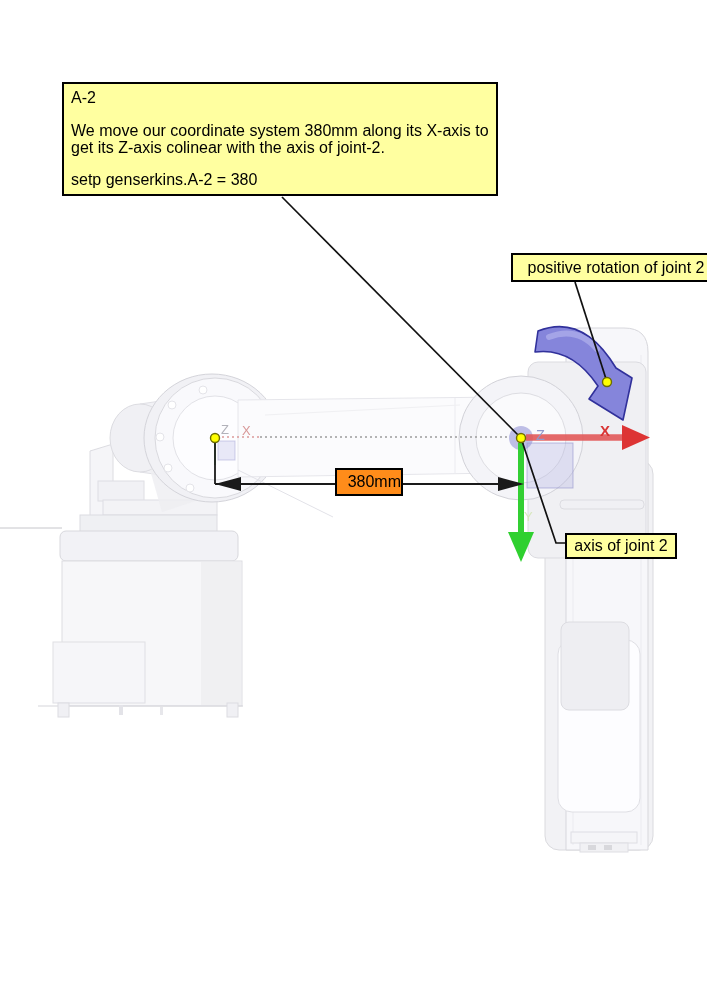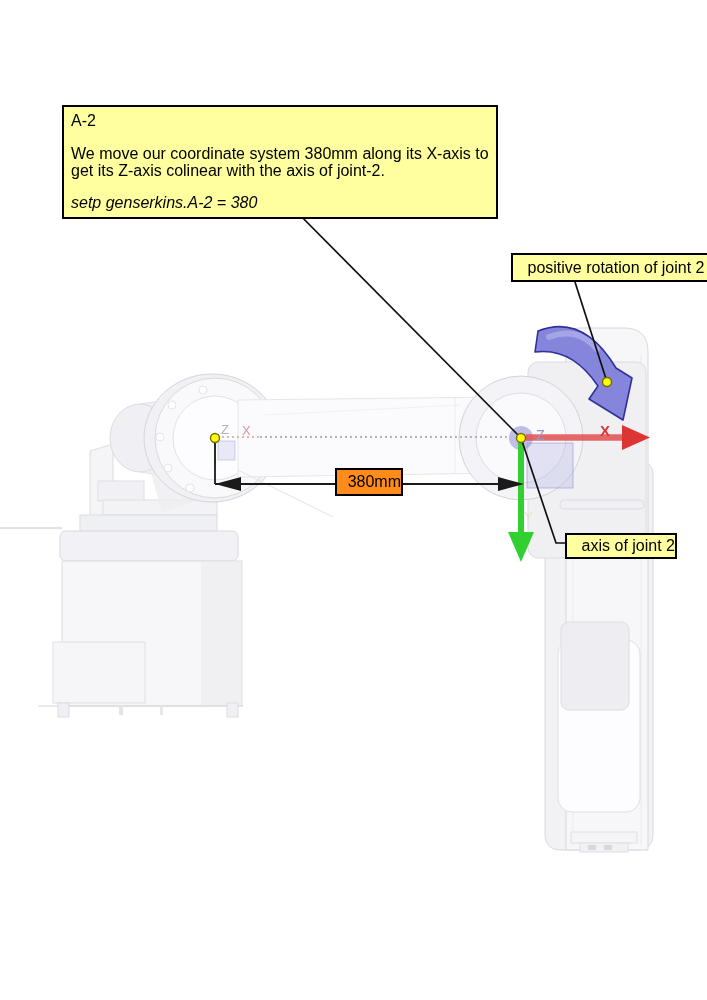--- a/index.html
+++ b/index.html
@@ -5,27 +5,27 @@
   html,body{margin:0;padding:0;background:#ffffff;}
   .canvas{
     position:relative;width:707px;height:1000px;background:#ffffff;overflow:hidden;
     font-family:"Liberation Sans",sans-serif;color:#000;
   }
   .canvas svg{position:absolute;left:0;top:0;}
   .note{
     position:absolute;box-sizing:border-box;background:#FFFFA0;border:2px solid #000;
     font-size:16px;line-height:17.5px;
   }
-  .callout-a2{left:62px;top:82px;width:436px;height:114px;padding:5px 6px 4px 7px;margin-top:23px;}
+  .callout-a2{left:62px;top:82px;width:436px;height:114px;padding:5px 6px 4px 7px;}
   .callout-a2 .t{margin:0 0 15px 0;}
   .callout-a2 .b{margin:0 0 14px 0;}
-  .callout-a2 .c{margin:0;font-style:italic;}
+  .callout-a2 .c{margin:0;}
   .label-box{display:flex;align-items:center;justify-content:center;text-align:center;}
   .label-pr{left:463px;top:253px;width:210px;height:29px;margin-left:48px;}
-  .label-aj{left:565px;top:533px;width:112px;height:26px;justify-content:flex-end;}
+  .label-aj{left:565px;top:533px;width:112px;height:26px;}
   .dim-box{
     position:absolute;box-sizing:border-box;left:335px;top:468px;width:68px;height:28px;
     background:#FF8C1A;border:2px solid #000;display:flex;align-items:center;justify-content:flex-end;
     font-size:16px;
   }
   .axis-text{font-family:"Liberation Sans",sans-serif;}
 </style>
 </head>
 <body>
 

